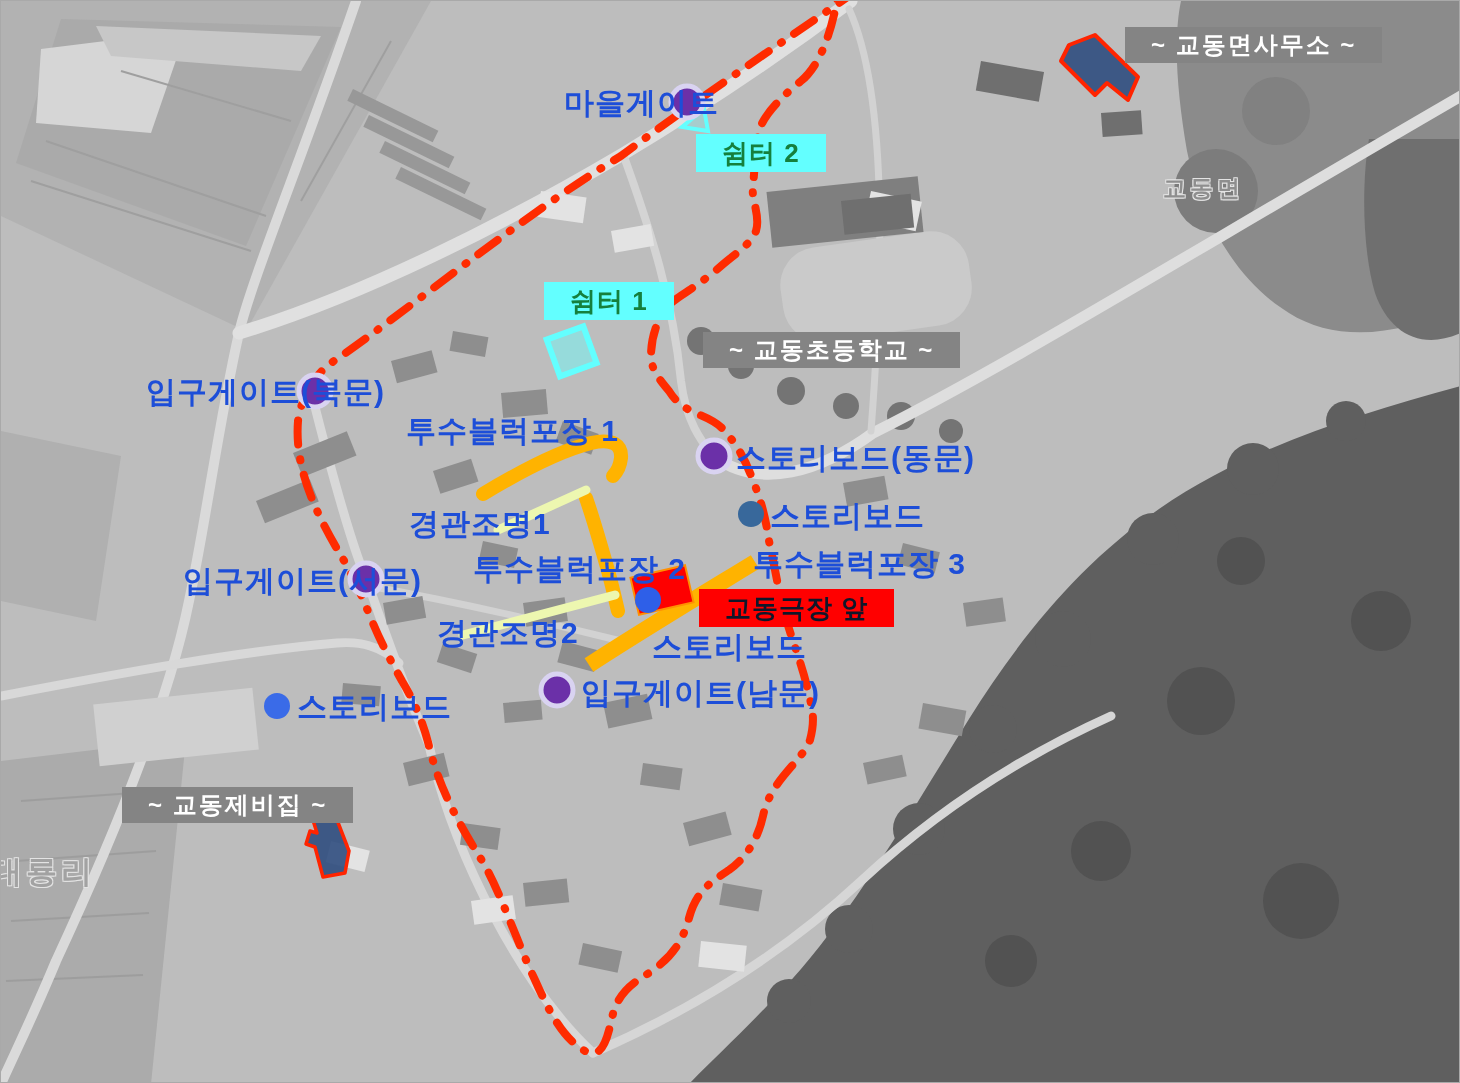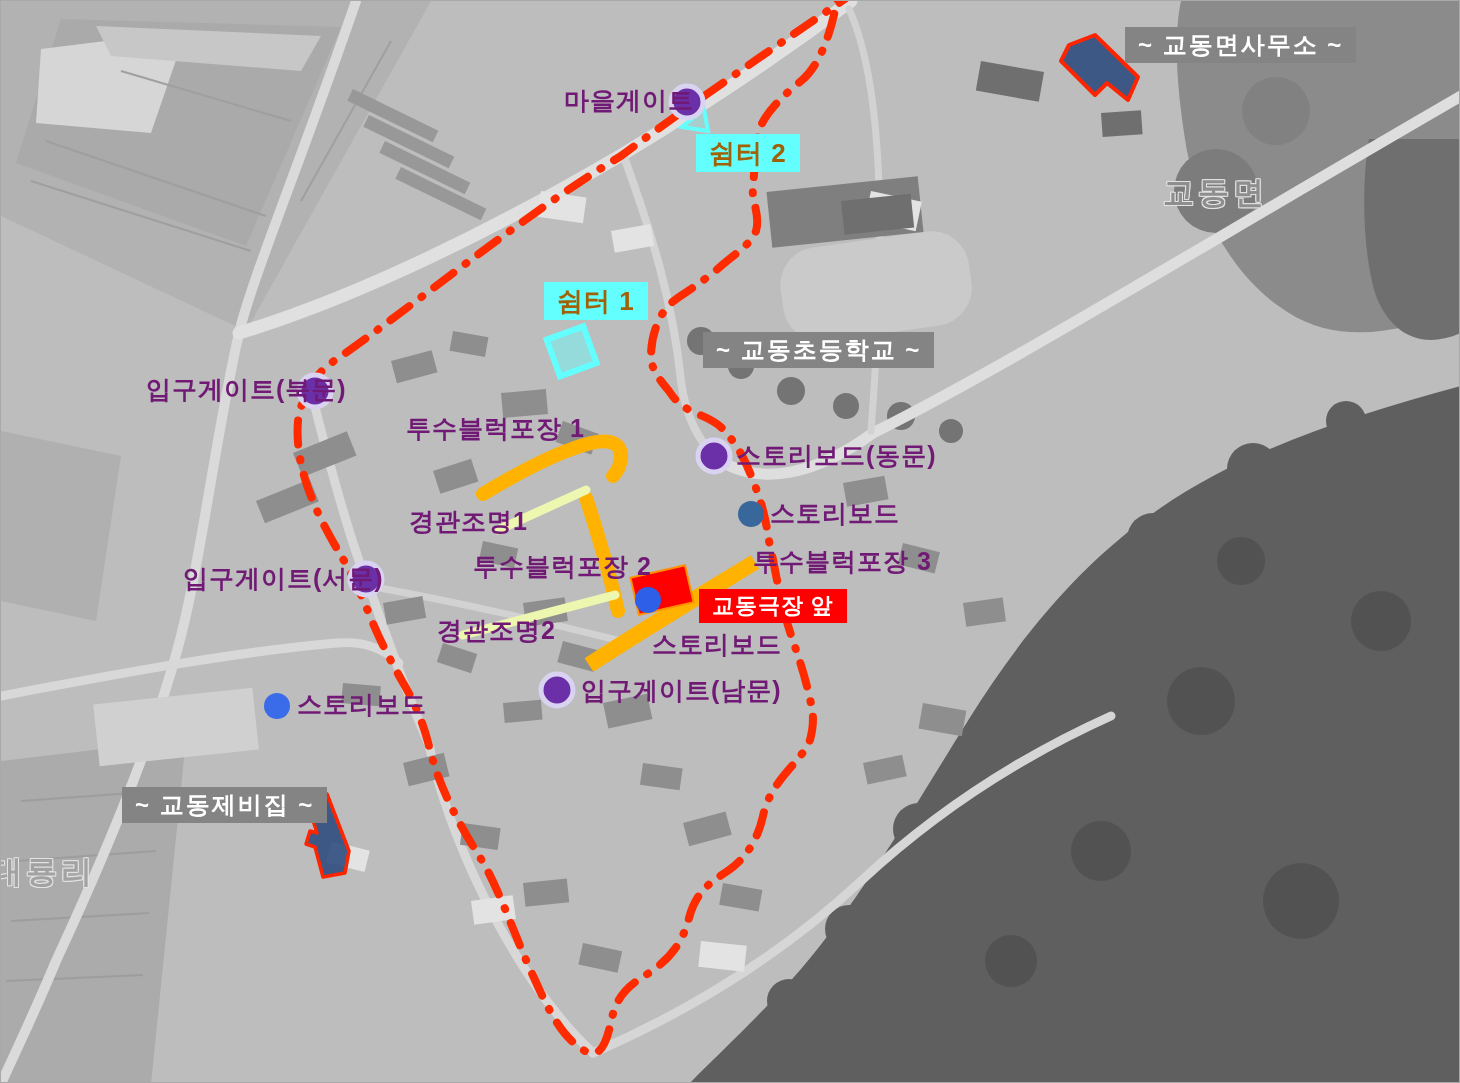--- a/index.html
+++ b/index.html
@@ -9,32 +9,32 @@
     overflow:hidden;
     background:#bdbdbd;
     border:1px solid #a9a9a9;
     box-sizing:border-box;
     font-family:"Liberation Sans","DejaVu Sans",sans-serif;
   }
   .map-stage svg{position:absolute;left:0;top:0;}
   .lbl{
     position:absolute;
     font-weight:bold;
-    font-size:25px;
-    color:#701a75;
+    font-size:30px;
+    color:#1d4ed8;
     white-space:nowrap;
     letter-spacing:1px;
     line-height:1;
   }
   .lbl-box{
-    padding:6px 13px;
+    padding:6px 26px;
   }
   .box-gray{background:#848484;color:#fff;font-size:24px;letter-spacing:2px;}
-  .box-cyan{background:#63ffff;color:#a16207;font-size:26px;}
-  .box-red{background:#ff0000;color:#ffffff;font-size:22px;font-family:Liberation Serif, serif;}
+  .box-cyan{background:#63ffff;color:#15803d;font-size:26px;}
+  .box-red{background:#ff0000;color:#0f172a;font-size:26px;}
   .base-lbl{
     font-weight:bold;
     color:#979797;
     text-shadow:-1px -1px 0 #e3e3e3,1px -1px 0 #e3e3e3,-1px 1px 0 #e3e3e3,1px 1px 0 #e3e3e3;
     letter-spacing:4px;
   }
   .dot{
     position:absolute;
     border-radius:50%;
     transform:translate(-50%,-50%);
@@ -223,21 +223,21 @@
              C668,301 678,296 690,288
              C703,279 712,272 720,265
              C735,252 750,243 755,230
              C760,215 750,200 752,185
              C754,165 754,148 758,130
              C763,112 785,92 800,80
              C815,68 830,40 838,-12"></path>
   </svg>
 
   <div class="lbl base-lbl" style="left:-10px;top:855px;font-size:31px;color:#a2a2a2;">대룡리</div>
-  <div class="lbl base-lbl" style="left:1162px;top:176px;font-size:31px;color:#8e8e8e;">교동면</div>
+  <div class="lbl base-lbl" style="left:1162px;top:176px;font-size:23px;color:#8e8e8e;">교동면</div>
 
   <div class="dot dot-gate" style="left:686px;top:101px;"></div>
   <div class="dot dot-gate" style="left:314px;top:390px;"></div>
   <div class="dot dot-gate" style="left:713px;top:455px;"></div>
   <div class="dot dot-gate" style="left:365px;top:578px;"></div>
   <div class="dot dot-gate" style="left:556px;top:689px;"></div>
 
   <div class="dot dot-sb" style="left:750px;top:513px;background:#38689b;"></div>
   <div class="dot dot-sb" style="left:647px;top:599px;background:#2e5fe8;"></div>
   <div class="dot dot-sb" style="left:276px;top:705px;background:#3a6be8;"></div>

